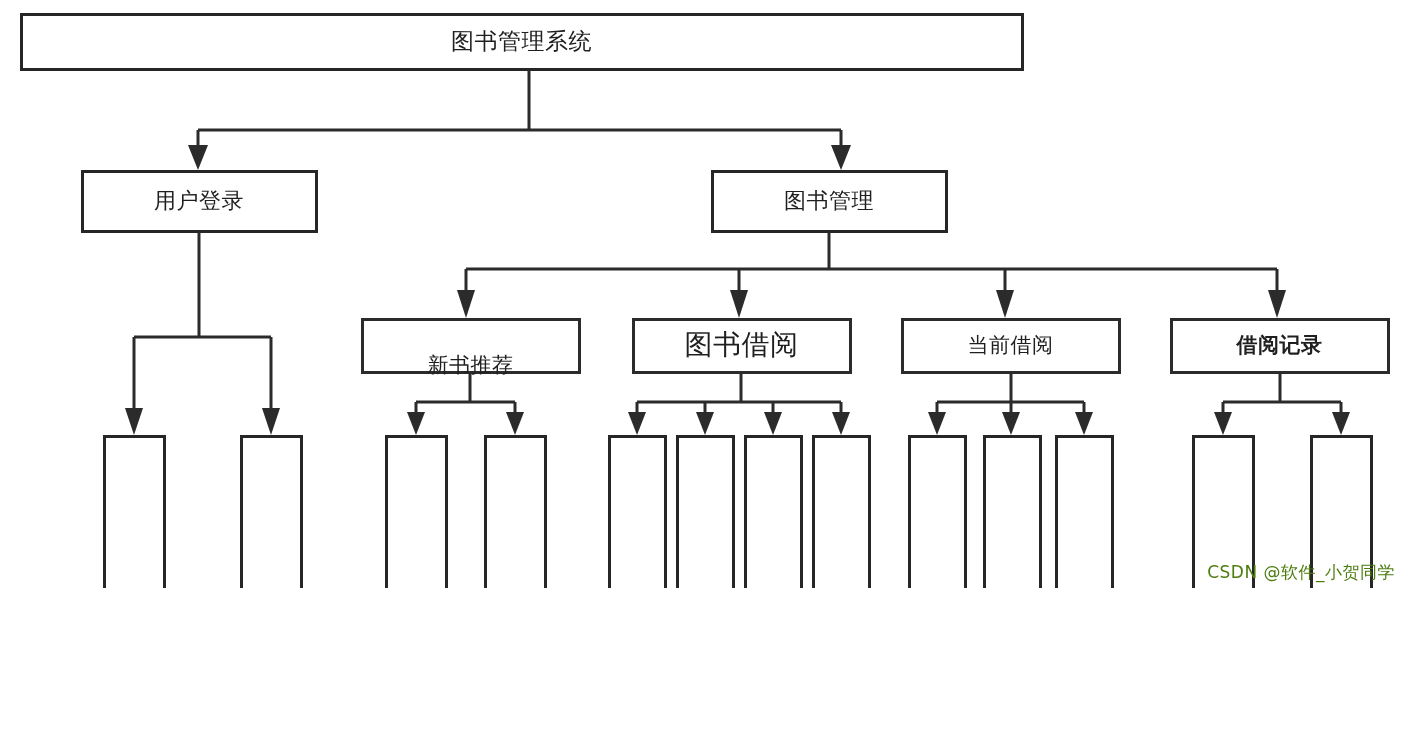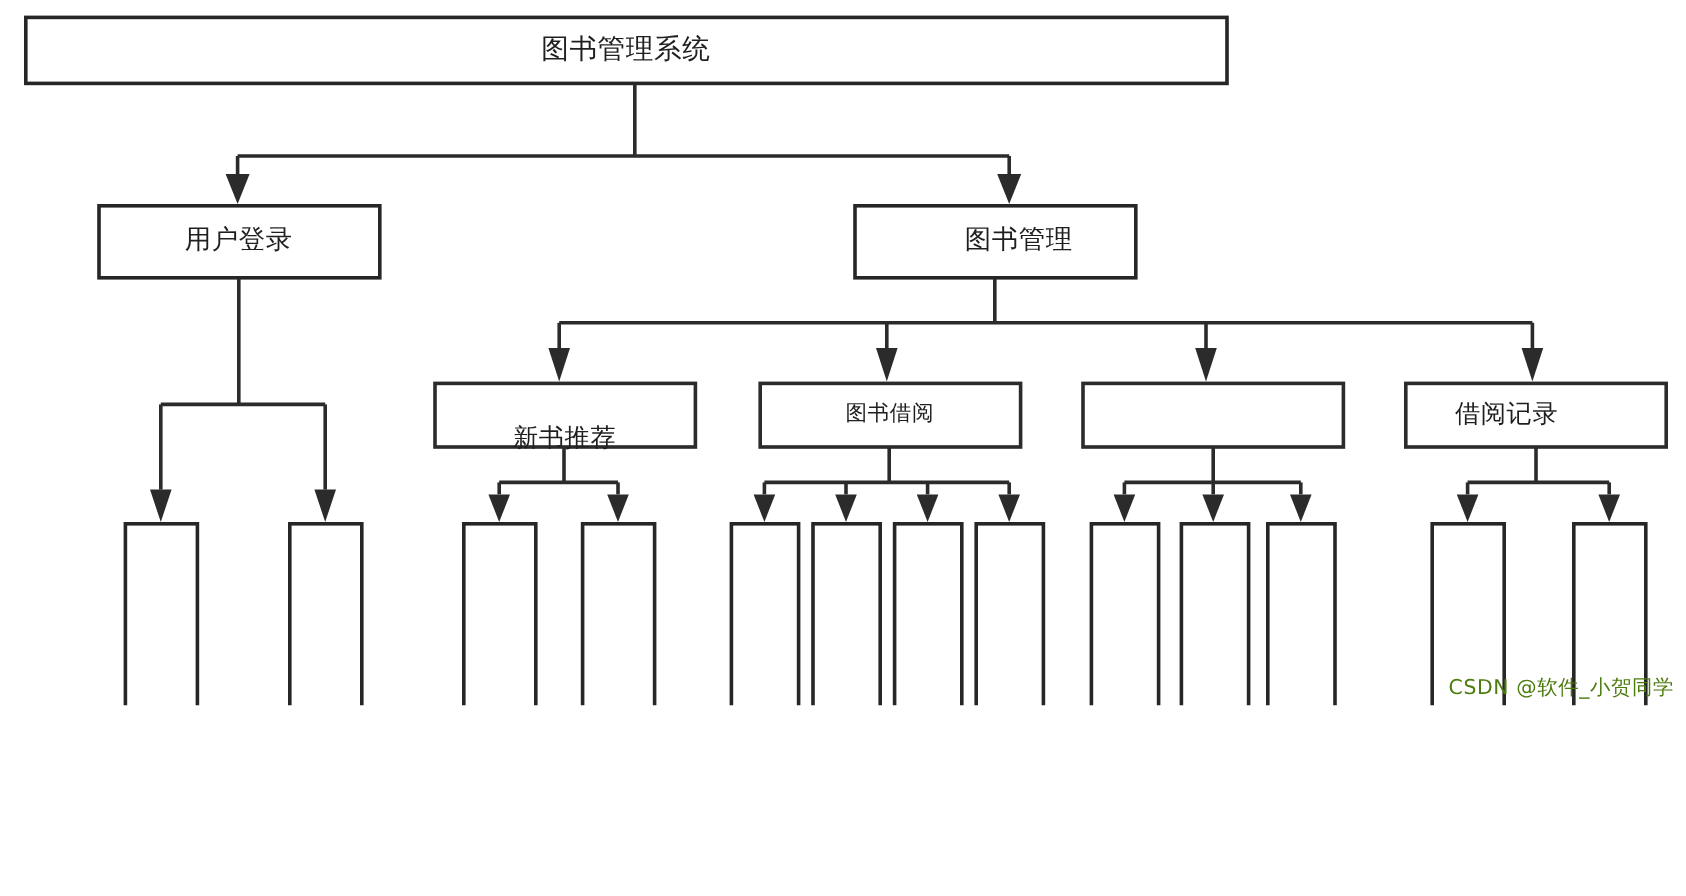--- a/index.html
+++ b/index.html
@@ -168,25 +168,26 @@
     <rect class="node-box" x="1056.5" y="436.5" width="56" height="297"></rect>
 
     <rect class="node-box" x="1193.5" y="436.5" width="60" height="297"></rect>
     <rect class="node-box" x="1311.5" y="436.5" width="60" height="297"></rect>
 
   </svg>
 
   <div class="node-label" style="left:20px; top:13px; width:1003px; height:57px; font-size:23px;">图书管理系统</div>
 
   <div class="node-label" style="left:81px; top:170px; width:236px; height:62px; font-size:22px;">用户登录</div>
-  <div class="node-label" style="left:711px; top:170px; width:236px; height:62px; font-size:22px;padding-left:20px;">图书管理</div>
+  <div class="node-label" style="left:711px; top:170px; width:236px; height:62px; font-size:22px;">图书管理</div>
 
   <div class="node-label" style="left:361px; top:318px; width:219px; height:55px; font-size:21px;margin-top:20px;">新书推荐</div>
-  <div class="node-label" style="left:632px; top:318px; width:219px; height:55px; font-size:18px;">图书借阅</div>
-  <div class="node-label" style="left:1146px; top:318px; width:219px; height:55px; font-size:21px;">借阅记录</div>
+  <div class="node-label" style="left:632px; top:318px; width:219px; height:55px; font-size:28px;">图书借阅</div>
+  <div class="node-label" style="left:901px; top:318px; width:219px; height:55px; font-size:21px;">当前借阅</div>
+  <div class="node-label" style="left:1170px; top:318px; width:219px; height:55px; font-size:21px;font-weight:bold;">借阅记录</div>
 
   <div class="node-label vertical" style="left:103px; top:489px; width:62px; height:200px;">用户登录</div>
   <div class="node-label vertical" style="left:240px; top:489px; width:62px; height:200px;">注销登录</div>
 
   <div class="node-label vertical" style="left:385px; top:489px; width:62px; height:200px;">查询图书</div>
   <div class="node-label vertical" style="left:484px; top:489px; width:62px; height:200px;">借阅图书</div>
 
   <div class="node-label vertical" style="left:608px; top:489px; width:58px; height:200px;">查询图书</div>
   <div class="node-label vertical" style="left:676px; top:442px; width:58px; height:290px; padding-top:4px;">新增图书（管理员）</div>
   <div class="node-label vertical" style="left:744px; top:442px; width:58px; height:290px; padding-top:4px;">编辑图书（管理员）</div>

